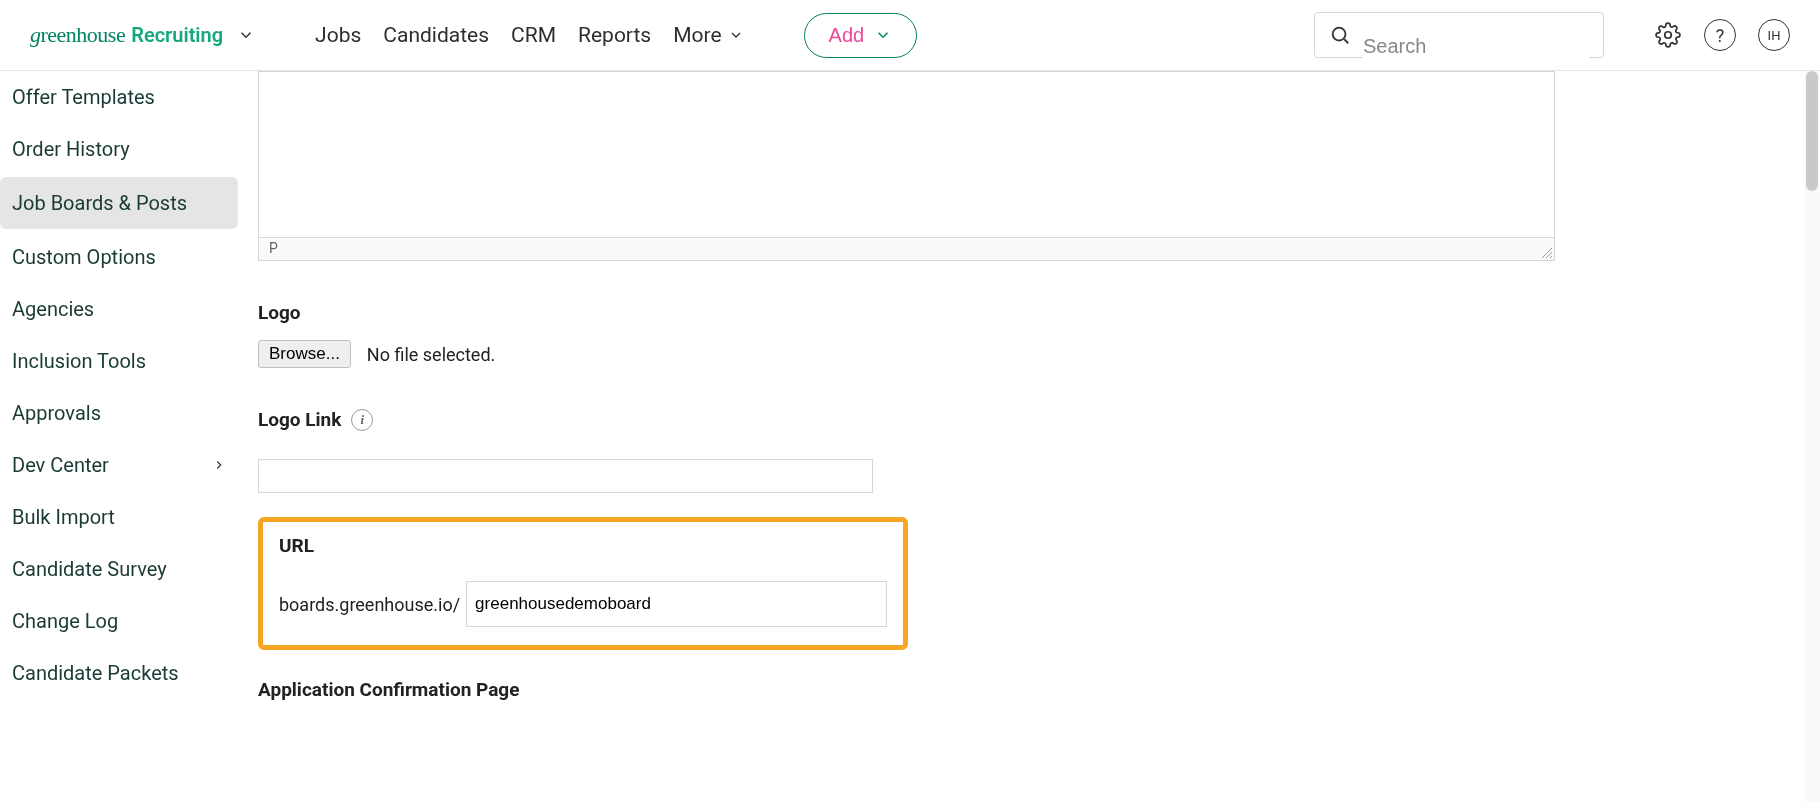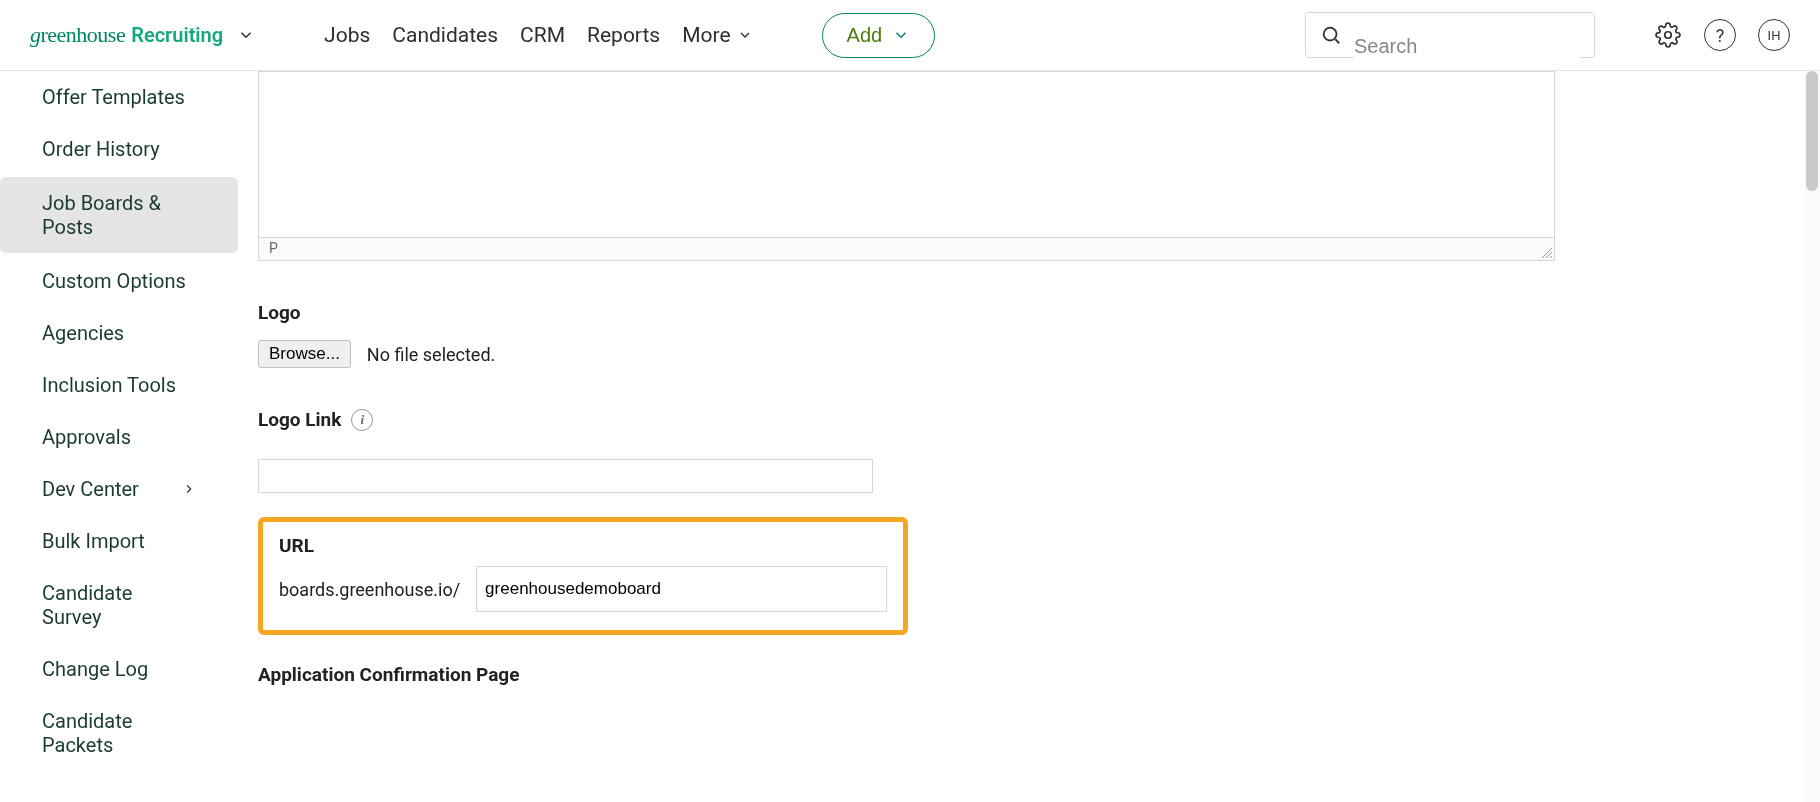--- a/index.html
+++ b/index.html
@@ -1,52 +1,52 @@
 <!DOCTYPE html>
 <html><head>
 <meta charset="utf-8">
 <style>
   * { box-sizing: border-box; margin: 0; padding: 0; }
   body { font-family: -apple-system, BlinkMacSystemFont, "Segoe UI", Roboto, Helvetica, Arial, sans-serif; color: #222; width: 1820px; height: 802px; overflow: hidden; background: #fff; }
   
-  .header { height: 71px; border-bottom: 1px solid #e5e5e5; display: flex; align-items: center; padding: 0 30px; gap: 29px; }
+  .header { height: 71px; border-bottom: 1px solid #e5e5e5; display: flex; align-items: center; padding: 0 30px; gap: 20px; }
   .logo { display: flex; align-items: center; gap: 4px; cursor: pointer; }
   .logo-word { font-family: Georgia, serif; font-size: 22px; color: #008561; font-weight: 400; letter-spacing: -0.5px; }
   .logo-word .g { font-style: italic; }
   .logo-recruiting { font-size: 20px; color: #15a87c; font-weight: 600; margin-left: 2px; }
   .logo-caret { margin-left: 10px; }
   .nav { display: flex; gap: 22px; margin-left: 40px; }
   .nav-item { font-size: 21px; color: #2e2e2e; cursor: pointer; display: flex; align-items: center; gap: 6px; }
-  .add-btn { border: 1.5px solid #008561; color: #4d7c0f; background: #fff; border-radius: 24px; padding: 10px 24px; font-size: 20px; display: flex; align-items: center; gap: 10px; cursor: pointer; margin-left: 40px; }
+  .add-btn { border: 1.5px solid #008561; color: #ec4899; background: #fff; border-radius: 24px; padding: 10px 24px; font-size: 20px; display: flex; align-items: center; gap: 10px; cursor: pointer; margin-left: 40px; }
   .spacer { flex: 1; }
   .search-box { display: flex; align-items: center; border: 1px solid #d7d7d7; border-radius: 4px; height: 46px; width: 290px; padding: 0 14px; gap: 12px; }
   .search-box input { border: none; outline: none; font-size: 20px; width: 100%; color: #333; margin-top: 22px; }
   .search-box input::placeholder { color: #888; }
   .hdr-icon { width: 28px; height: 28px; display: flex; align-items: center; justify-content: center; cursor: pointer; color: #333; }
   .hdr-circle { width: 32px; height: 32px; border: 1.5px solid #333; border-radius: 50%; display: flex; align-items: center; justify-content: center; font-size: 13px; color: #333; cursor: pointer; }
   .hdr-right { display: flex; align-items: center; gap: 22px; margin-left: 30px; }
   
   .body { display: flex; height: calc(802px - 71px); }
   .sidebar { width: 238px; padding-top: 0; }
-  .side-item { font-size: 20px; color: #1a3b35; padding: 14px 42px; cursor: pointer; display: flex; align-items: center; justify-content: space-between; }
+  .side-item { font-size: 20px; color: #1a3b35; padding: 14px 12px; cursor: pointer; display: flex; align-items: center; justify-content: space-between; }
   .side-item.active { background: #e5e5e5; border-radius: 6px; margin: 2px 0; }
   .main { flex: 1; padding: 0 0 0 20px; position: relative; }
   .editor-box { border: 1px solid #d7d7d7; height: 190px; margin-right: 265px; position: relative; background: #fff; }
   .editor-status { position: absolute; left: 0; right: 0; bottom: 0; height: 23px; border-top: 1px solid #d7d7d7; background: #fafafa; font-size: 14px; color: #666; padding: 2px 10px; }
   .editor-resize { position: absolute; right: 2px; bottom: 2px; width: 10px; height: 10px; }
   .section-label { font-weight: 700; font-size: 19px; margin-top: 40px; display: flex; align-items: center; gap: 10px; }
   .file-row { display: flex; align-items: center; gap: 16px; margin-top: 16px; }
   .browse-btn { background: #efefef; border: 1px solid #bfbfbf; border-radius: 3px; padding: 3px 10px; font-size: 17px; cursor: pointer; }
   .file-status { font-size: 18px; color: #222; }
   .info-icon { width: 22px; height: 22px; border: 1px solid #999; border-radius: 50%; display: inline-flex; align-items: center; justify-content: center; font-size: 13px; font-style: italic; color: #666; font-family: Georgia, serif; }
   .text-input { border: 1px solid #d7d7d7; height: 34px; font-size: 17px; padding: 4px 8px; outline: none; }
   .logo-link-input { width: 615px; margin-top: 28px; display: block; }
   .url-block { border: 5px solid #f5a623; border-radius: 6px; padding: 12px 16px 18px 16px; margin-top: 24px; width: 650px; }
   .url-block .section-label { margin-top: 0; }
-  .url-row { display: flex; align-items: center; gap: 16px; margin-top: 9px; font-size: 18px; }
+  .url-row { display: flex; align-items: center; gap: 6px; margin-top: 24px; font-size: 18px; }
   .url-prefix { color: #222; }
   .url-input { flex: 1; height: 46px; }
   .scrollbar-track { position: absolute; right: 0; top: 0; width: 16px; height: 100%; background: #fafafa; }
   .scrollbar-thumb { position: absolute; right: 2px; top: 0; width: 12px; height: 120px; background: #c9c9c9; border-radius: 6px; }
   svg { display: block; }
 </style>
 </head>
 <body>
 
 <div class="header">

